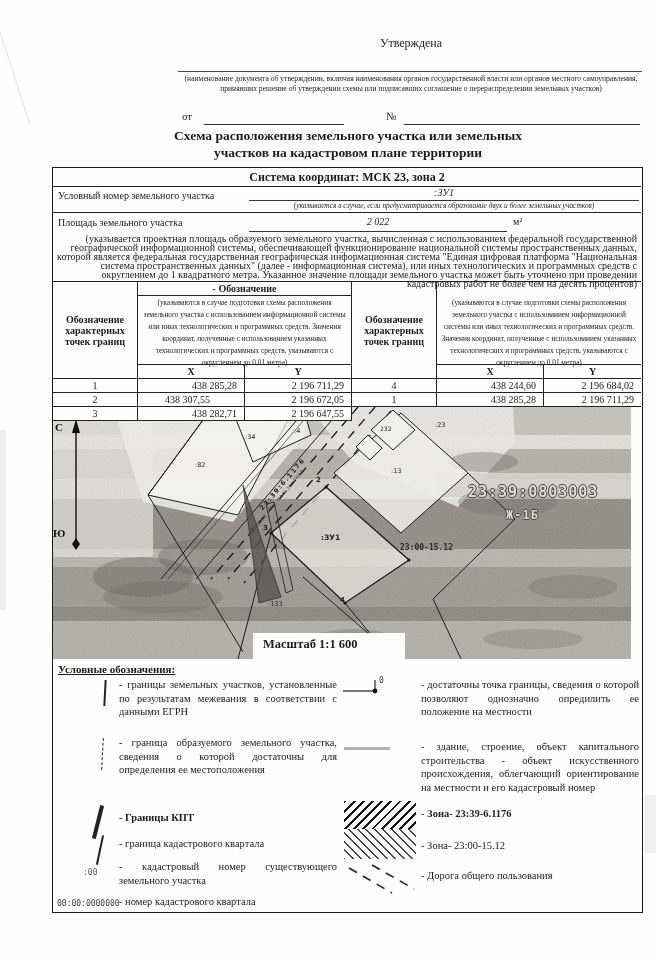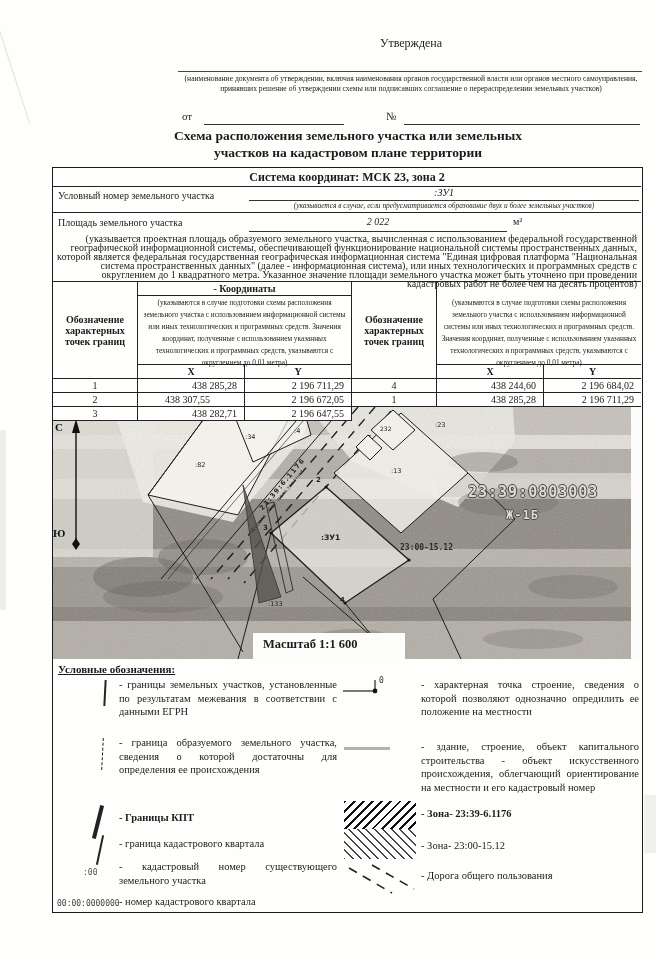--- a/index.html
+++ b/index.html
@@ -101,21 +101,21 @@
 
     <div class="abs row-area">
       <span class="lbl" style="top:4px;">Площадь земельного участка</span>
       <div class="area-val">2 022</div>
       <span class="area-unit">м²</span>
       <div class="area-note">(указывается проектная площадь образуемого земельного участка, вычисленная с использованием федеральной государственной географической информационной системы, обеспечивающей функционирование национальной системы пространственных данных, которой является федеральная государственная географическая информационная система "Единая цифровая платформа "Национальная система пространственных данных" (далее - информационная система), или иных технологических и программных средств с округлением до 1 квадратного метра. Указанное значение площади земельного участка может быть уточнено при проведении кадастровых работ не более чем на десять процентов)</div>
     </div>
 
     <div class="abs ctable">
       <div class="cell pt-hdr bR bB" style="left:0;top:0;">Обозначение характерных точек границ</div>
-      <div class="cell co-hdr bR bB" style="left:85px;top:0;width:214px;">- Координаты</div>
+      <div class="cell co-hdr bR bB" style="left:85px;top:0;width:214px;">- Обозначение</div>
       <div class="cell co-note bR bB" style="left:85px;top:14px;width:214px;">(указываются в случае подготовки схемы расположения земельного участка с использованием информационной системы или иных технологических и программных средств. Значения координат, полученные с использованием указанных технологических и программных средств, указываются с округлением до 0,01 метра)</div>
       <div class="cell xy bR bB" style="left:85px;top:83px;width:107px;">X</div>
       <div class="cell xy bR bB" style="left:192px;top:83px;width:107px;">Y</div>
 
       <div class="cell pt-hdr bR bB" style="left:299px;top:0;">Обозначение характерных точек границ</div>
       <div class="cell co-note bB" style="left:384px;top:14px;width:204px;">(указываются в случае подготовки схемы расположения земельного участка с использованием информационной системы или иных технологических и программных средств. Значения координат, полученные с использованием указанных технологических и программных средств, указываются с округлением до 0,01 метра)</div>
       <div class="cell xy bR bB" style="left:384px;top:83px;width:107px;">X</div>
       <div class="cell xy bB" style="left:491px;top:83px;width:97px;">Y</div>
 
       <div class="cell dr dr-c bR bB" style="left:0;top:97px;width:85px;">1</div>
@@ -233,41 +233,41 @@
       <div class="ltitle">Условные обозначения:</div>
 
       <div class="sym-line" style="left:51px;top:21px;width:1.5px;height:26px;transform:rotate(3deg);"></div>
       <div style="position:absolute;left:49px;top:79px;height:32px;border-left:1.5px dashed #222;transform:rotate(3deg);"></div>
       <div class="sym-line" style="left:43px;top:146px;width:3.5px;height:34px;transform:rotate(14deg);"></div>
       <div class="sym-line" style="left:46px;top:176px;width:1.5px;height:30px;transform:rotate(12deg);"></div>
       <span class="mono-sym" style="left:30px;top:209px;text-align:right;">:00</span>
       <span class="mono-sym" style="left:4px;top:240px;color:#444;">00:00:0000000</span>
 
       <div class="ltxt" style="left:66px;top:19px;">- границы земельных участков, установленные по результатам межевания в соответствии с данными ЕГРН</div>
-      <div class="ltxt" style="left:66px;top:77px;">- граница образуемого земельного участка, сведения о которой достаточны для определения ее происхождения</div>
+      <div class="ltxt" style="left:66px;top:77px;">- граница образуемого земельного участка, сведения о которой достаточны для определения ее местоположения</div>
       <div class="ltxt" style="left:66px;top:152px;font-weight:bold;">- Границы КПТ</div>
       <div class="ltxt" style="left:66px;top:201px;">- кадастровый номер существующего земельного участка</div>
       <div class="ltxt" style="left:66px;top:178px;">- граница кадастрового квартала</div>
       <div class="ltxt" style="left:66px;top:236px;">- номер кадастрового квартала</div>
 
       <svg style="position:absolute;left:288px;top:18px;" width="60" height="22">
         <line x1="2" y1="14" x2="34" y2="14" stroke="#222" stroke-width="1.2"></line>
         <line x1="34" y1="3" x2="34" y2="14" stroke="#222" stroke-width="1.2"></line>
         <circle cx="34" cy="14" r="2.4" fill="#111"></circle>
       </svg>
       <span class="mono-sym" style="left:326px;top:17px;color:#333;">0</span>
       <div class="grayline" style="left:291px;top:88px;"></div>
       <div class="hatch hatch1" style="left:291px;top:142px;"></div>
       <div class="hatch hatch2" style="left:291px;top:170px;"></div>
       <svg style="position:absolute;left:291px;top:204px;" width="76" height="36">
         <line x1="5" y1="5" x2="48" y2="30" stroke="#222" stroke-width="1.6" stroke-dasharray="9 7"></line>
         <line x1="28" y1="2" x2="70" y2="26" stroke="#222" stroke-width="1.6" stroke-dasharray="9 7"></line>
       </svg>
 
-      <div class="ltxt" style="left:368px;top:19px;">- характерная точка строение, сведения о которой позволяют однозначно опредилить ее положение на местности</div>
+      <div class="ltxt" style="left:368px;top:19px;">- достаточны точка границы, сведения о которой позволяют однозначно опредилить ее положение на местности</div>
       <div class="ltxt" style="left:368px;top:81px;">- здание, строение, объект капитального строительства - объект искусственного происхождения, облегчающий ориентирование на местности и его кадастровый номер</div>
       <div class="ltxt" style="left:368px;top:148px;font-weight:bold;">- Зона- 23:39-6.1176</div>
       <div class="ltxt" style="left:368px;top:180px;">- Зона- 23:00-15.12</div>
       <div class="ltxt" style="left:368px;top:210px;">- Дорога общего пользования</div>
     </div>
 
   </div>
 </div>
 
 </body></html>

